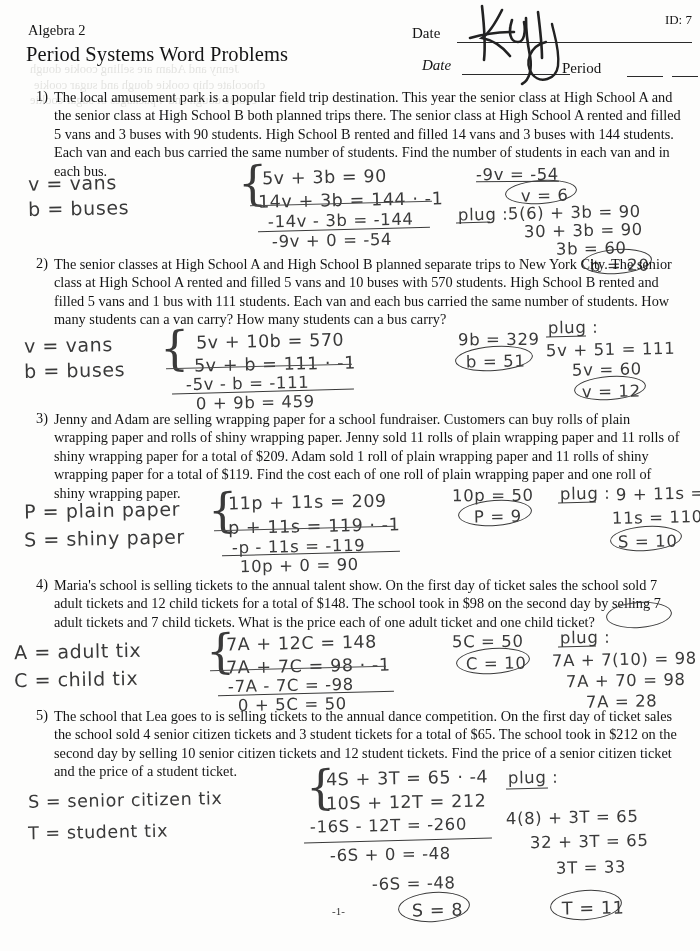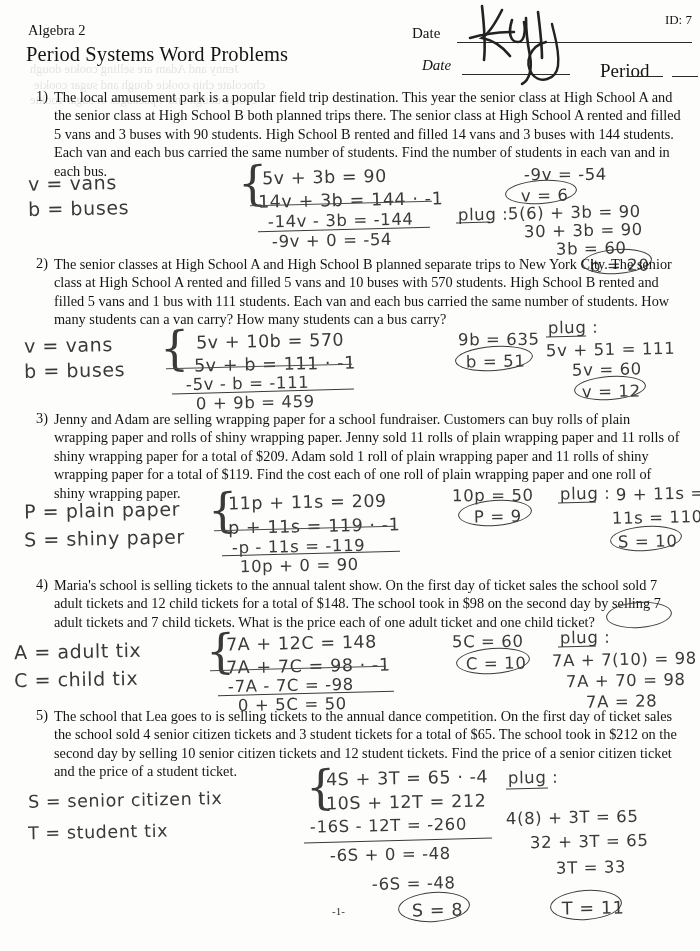--- a/index.html
+++ b/index.html
@@ -77,22 +77,22 @@
     font-style: italic;
   }
   .date-rule {
     position: absolute;
     left: 462px; top: 74px;
     width: 108px;
     border-bottom: 1.2px solid #2a2a2a;
   }
   .period-label {
     position: absolute;
-    left: 600px; top: 60px;
-    font-size: 19px;
+    left: 562px; top: 60px;
+    font-size: 15px;
   }
   .period-rule {
     position: absolute;
     left: 627px; top: 76px;
     width: 36px;
     border-bottom: 1.2px solid #2a2a2a;
   }
   .period-rule2 {
     position: absolute;
     left: 672px; top: 76px;
@@ -220,21 +220,21 @@
   <div class="hw s20" style="left:28px; top:197px;">b = buses</div>
 
   <div class="brace" style="left:238px; top:160px;">{</div>
   <div class="hw s18" style="left:262px; top:167px;">5v + 3b = 90</div>
   <div class="hw s18" style="left:258px; top:190px;">14v + 3b = 144  · -1</div>
   <div class="strike" style="left:250px; top:203px; width:182px;"></div>
   <div class="hw s17" style="left:268px; top:211px;">-14v - 3b = -144</div>
   <div class="ul" style="left:258px; top:229px; width:172px;"></div>
   <div class="hw s17" style="left:272px; top:231px;">-9v + 0 = -54</div>
 
-  <div class="hw s17 tilt0" style="left:524px; top:165px;">-9v = -54</div>
+  <div class="hw s17 tilt0" style="left:476px; top:165px;text-decoration:underline;">-9v = -54</div>
   <div class="hw s17" style="left:521px; top:186px;">v = 6</div>
   <div class="oval" style="left:505px; top:180px; width:72px; height:24px;"></div>
 
   <div class="hw s17" style="left:458px; top:205px;">plug :</div>
   <div class="ul" style="left:456px; top:222px; width:34px;"></div>
   <div class="hw s17" style="left:508px; top:203px;">5(6) + 3b = 90</div>
   <div class="hw s17" style="left:524px; top:221px;">30 + 3b = 90</div>
   <div class="hw s17" style="left:556px; top:239px;">3b = 60</div>
   <div class="hw s17" style="left:590px; top:256px;">b = 20</div>
   <div class="oval" style="left:582px; top:249px; width:70px; height:25px;"></div>
@@ -248,21 +248,21 @@
   <div class="hw s20" style="left:24px; top:359px;">b = buses</div>
 
   <div class="brace" style="left:160px; top:325px;">{</div>
   <div class="hw s18" style="left:196px; top:331px;">5v + 10b = 570</div>
   <div class="hw s18" style="left:194px; top:354px;">5v + b = 111  · -1</div>
   <div class="strike" style="left:166px; top:366px; width:186px;"></div>
   <div class="hw s17" style="left:186px; top:374px;">-5v - b = -111</div>
   <div class="ul" style="left:172px; top:391px; width:182px;"></div>
   <div class="hw s17" style="left:196px; top:393px;">0 + 9b = 459</div>
 
-  <div class="hw s17 tilt0" style="left:458px; top:330px;">9b = 635</div>
+  <div class="hw s17 tilt0" style="left:458px; top:330px;">9b = 329</div>
   <div class="hw s17" style="left:466px; top:352px;">b = 51</div>
   <div class="oval" style="left:455px; top:346px; width:78px; height:25px;"></div>
 
   <div class="hw s17" style="left:548px; top:318px;">plug :</div>
   <div class="ul" style="left:546px; top:336px; width:40px;"></div>
   <div class="hw s17" style="left:546px; top:340px;">5v + 51 = 111</div>
   <div class="hw s17" style="left:572px; top:360px;">5v = 60</div>
   <div class="hw s17" style="left:582px; top:382px;">v = 12</div>
   <div class="oval" style="left:574px; top:376px; width:72px; height:24px;"></div>
 
@@ -302,21 +302,21 @@
   <div class="hw s20" style="left:14px; top:668px;">C = child tix</div>
 
   <div class="brace" style="left:206px; top:628px;">{</div>
   <div class="hw s18" style="left:226px; top:633px;">7A + 12C = 148</div>
   <div class="hw s18" style="left:226px; top:656px;">7A + 7C = 98  · -1</div>
   <div class="strike" style="left:210px; top:668px; width:176px;"></div>
   <div class="hw s17" style="left:228px; top:676px;">-7A - 7C = -98</div>
   <div class="ul" style="left:218px; top:693px; width:176px;"></div>
   <div class="hw s17" style="left:238px; top:695px;">0 + 5C = 50</div>
 
-  <div class="hw s17 tilt0" style="left:452px; top:632px;">5C = 60</div>
+  <div class="hw s17 tilt0" style="left:452px; top:632px;">5C = 50</div>
   <div class="hw s17" style="left:466px; top:654px;">C = 10</div>
   <div class="oval" style="left:456px; top:648px; width:74px; height:26px;"></div>
 
   <div class="hw s17" style="left:560px; top:628px;">plug :</div>
   <div class="ul" style="left:558px; top:646px; width:38px;"></div>
   <div class="hw s17" style="left:552px; top:650px;">7A + 7(10) = 98</div>
   <div class="hw s17" style="left:566px; top:671px;">7A + 70 = 98</div>
   <div class="hw s17" style="left:586px; top:692px;">7A = 28</div>
   <div class="hw s17" style="left:617px; top:609px;"></div>
   <div class="oval" style="left:606px; top:602px; width:66px; height:26px;"></div>

